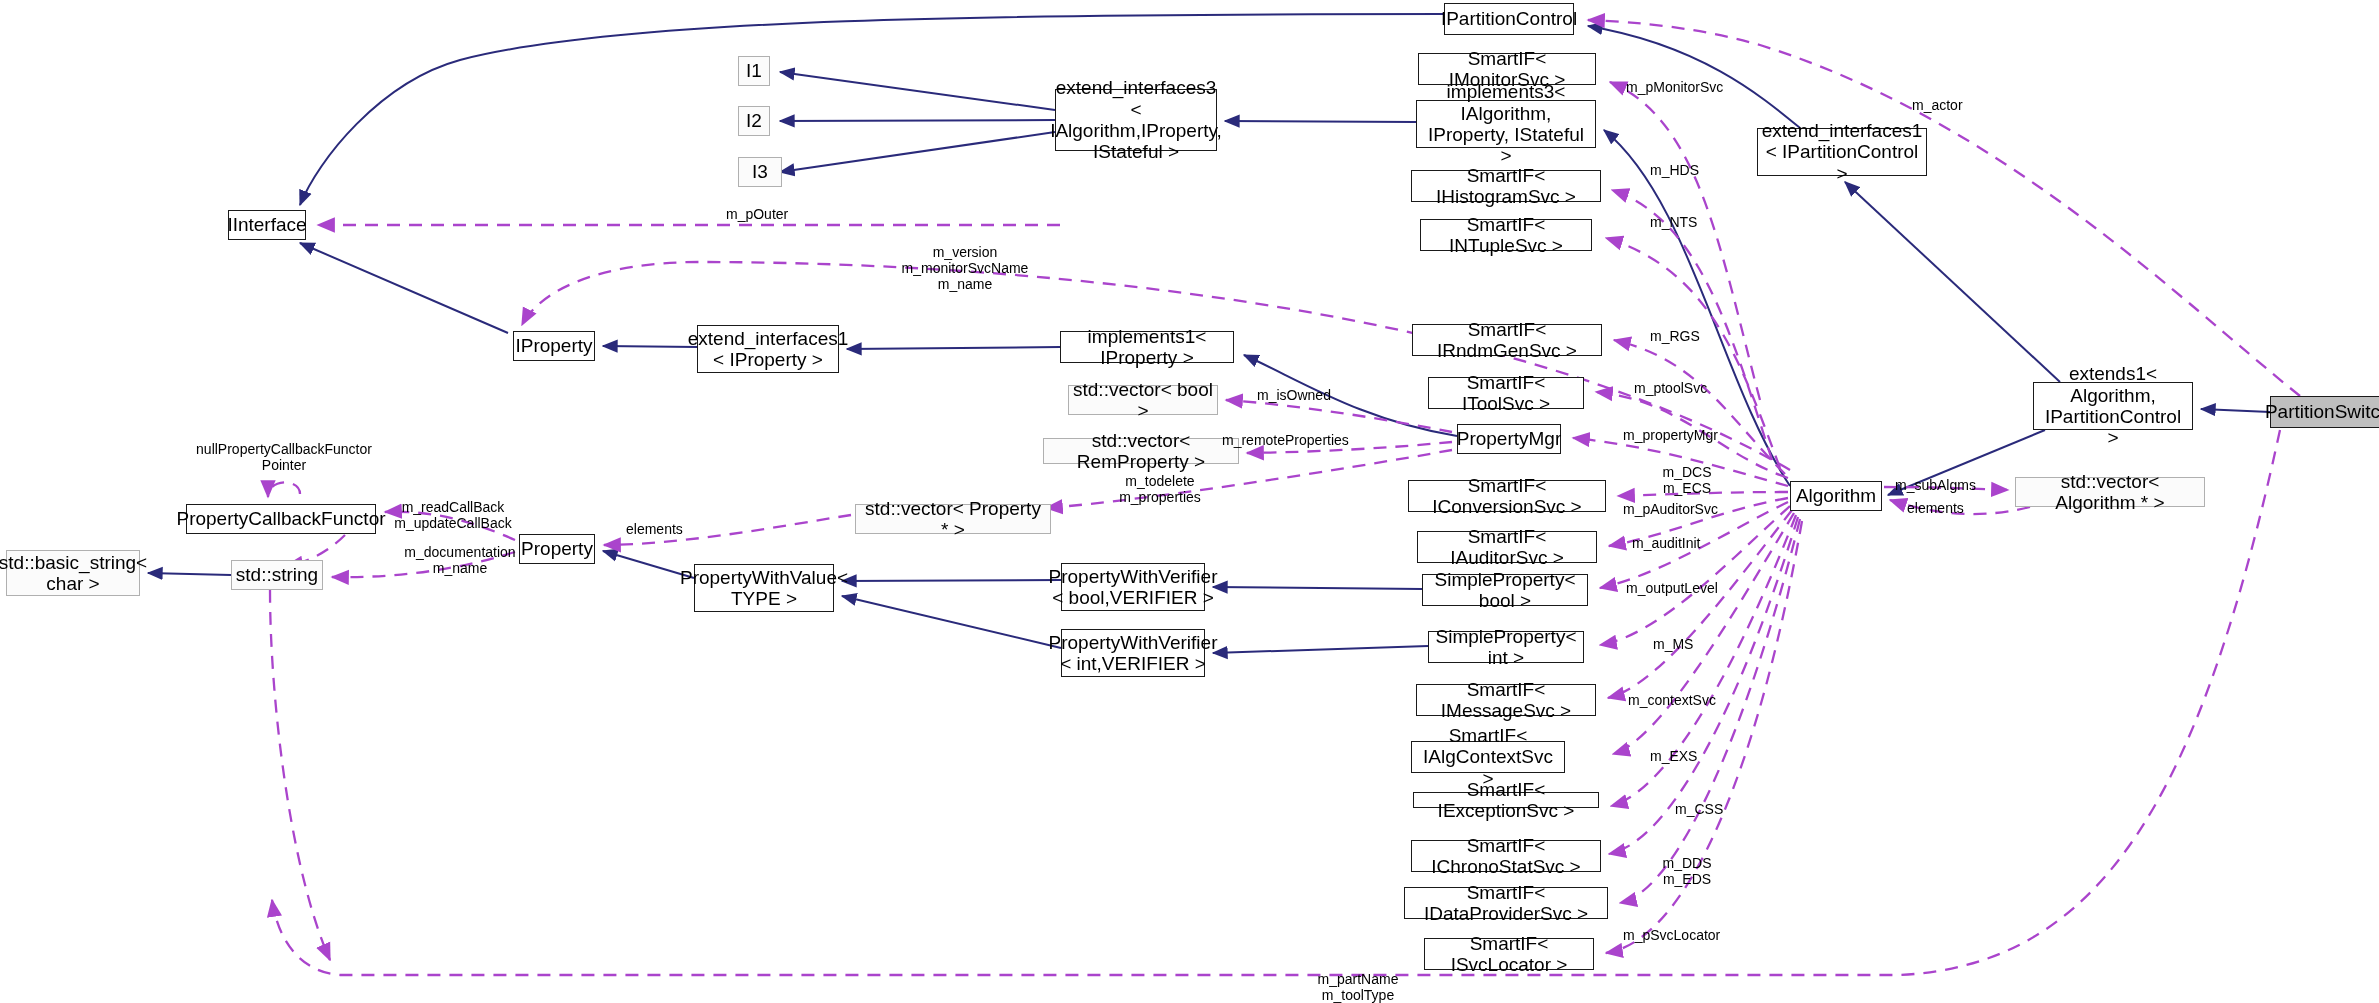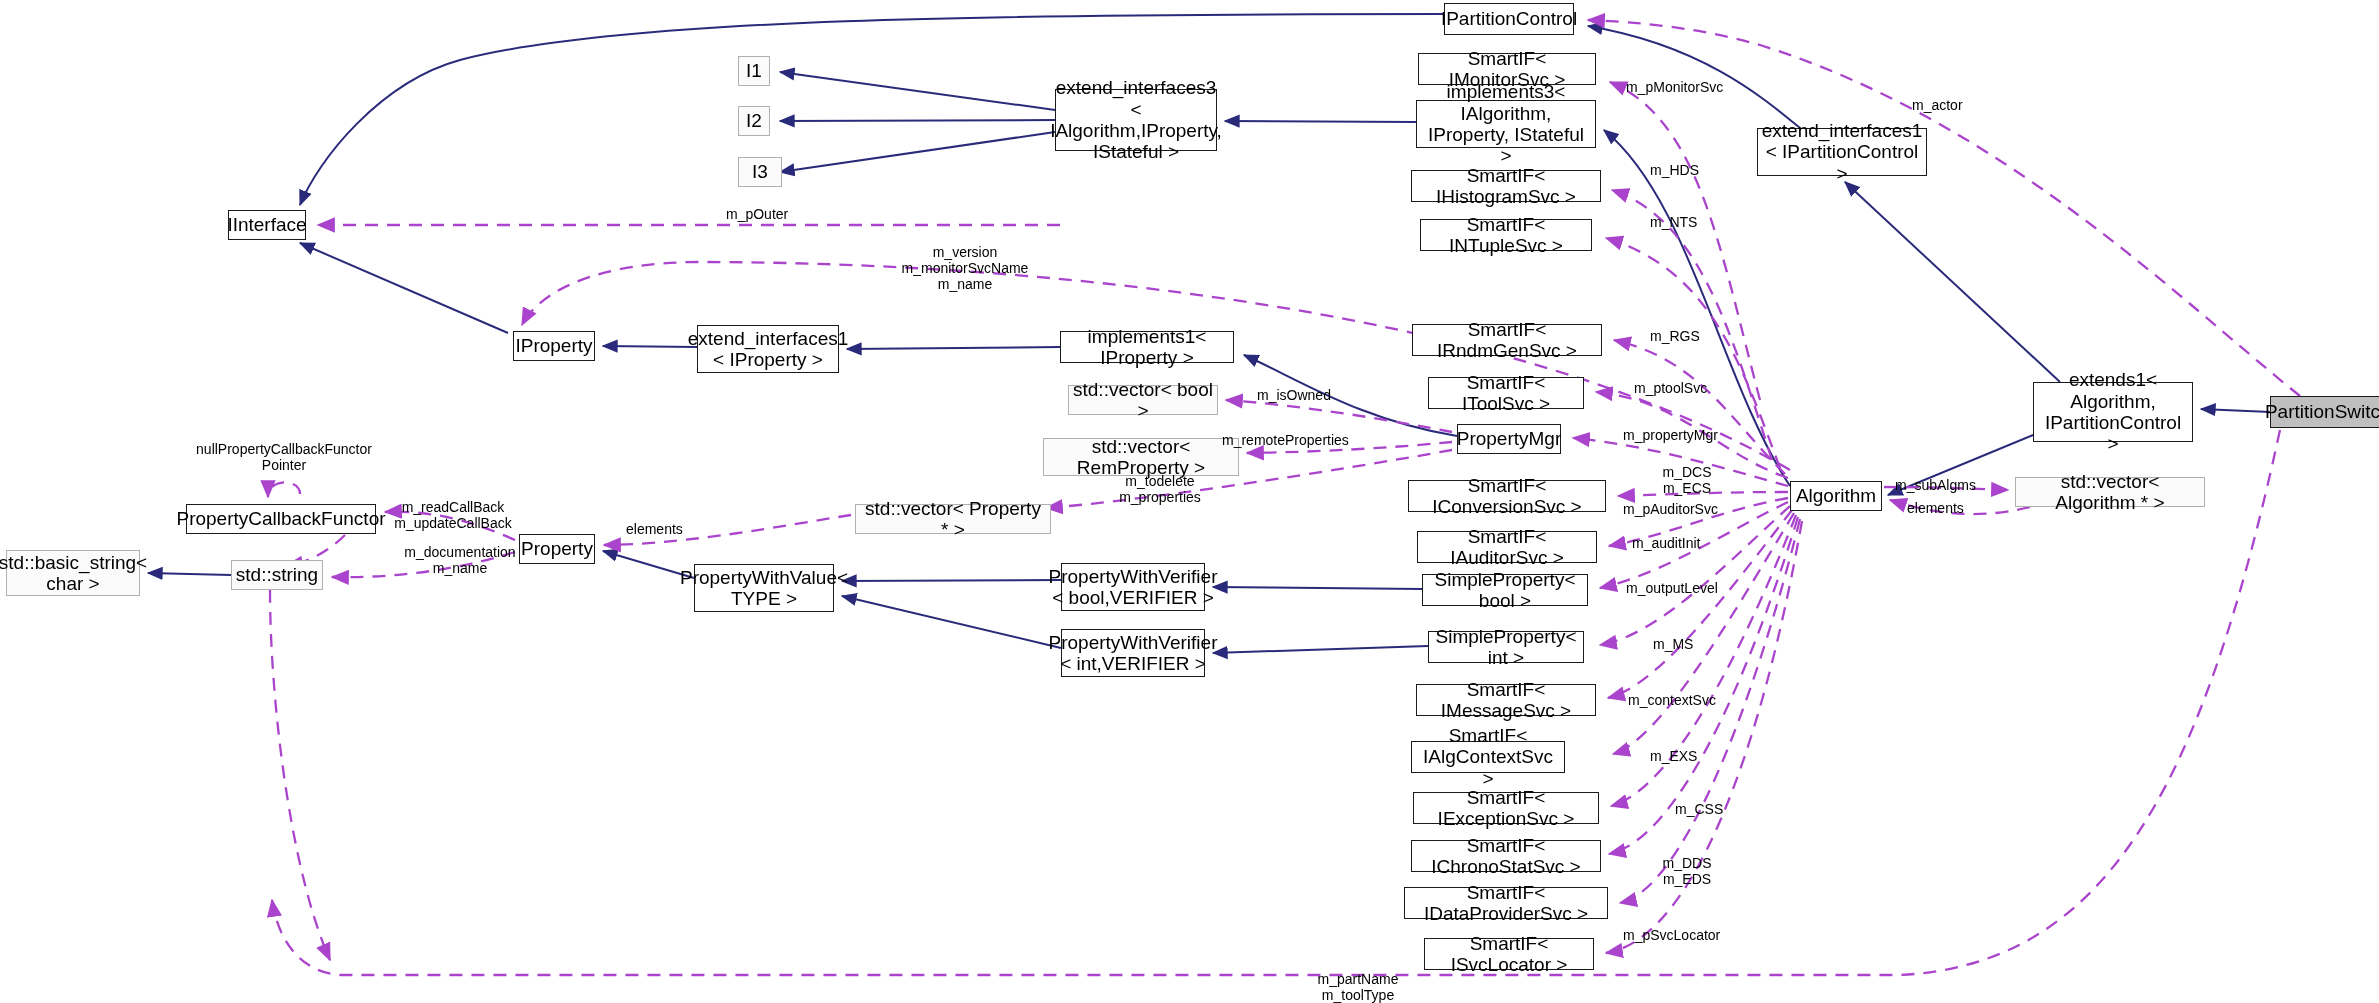--- a/index.html
+++ b/index.html
@@ -195,48 +195,48 @@
   <div class="node solid" style="left:1757px;top:128px;width:170px;height:48px;">extend_interfaces1
 &lt; IPartitionControl &gt;</div>
   <div class="node solid" style="left:1411px;top:170px;width:190px;height:32px;">SmartIF&lt; IHistogramSvc &gt;</div>
   <div class="node solid" style="left:228px;top:210px;width:78px;height:30px;">IInterface</div>
   <div class="node solid" style="left:1420px;top:219px;width:172px;height:32px;">SmartIF&lt; INTupleSvc &gt;</div>
   <div class="node solid" style="left:513px;top:331px;width:82px;height:30px;">IProperty</div>
   <div class="node solid" style="left:697px;top:325px;width:142px;height:48px;">extend_interfaces1
 &lt; IProperty &gt;</div>
   <div class="node solid" style="left:1060px;top:331px;width:174px;height:32px;">implements1&lt; IProperty &gt;</div>
   <div class="node solid" style="left:1412px;top:324px;width:190px;height:32px;">SmartIF&lt; IRndmGenSvc &gt;</div>
-  <div class="node solid" style="left:2033px;top:382px;width:160px;height:60px;">extends1&lt; Algorithm,
+  <div class="node solid" style="left:2033px;top:382px;width:160px;height:48px;">extends1&lt; Algorithm,
 IPartitionControl &gt;</div>
   <div class="node grey" style="left:1068px;top:385px;width:150px;height:30px;">std::vector&lt; bool &gt;</div>
   <div class="node solid" style="left:1428px;top:377px;width:156px;height:32px;">SmartIF&lt; IToolSvc &gt;</div>
   <div class="node current" style="left:2270px;top:396px;width:143px;height:32px;">PartitionSwitchAlg</div>
   <div class="node solid" style="left:1457px;top:424px;width:104px;height:30px;">PropertyMgr</div>
-  <div class="node grey" style="left:1043px;top:438px;width:196px;height:38px;">std::vector&lt; RemProperty &gt;</div>
+  <div class="node grey" style="left:1043px;top:438px;width:196px;height:26px;">std::vector&lt; RemProperty &gt;</div>
   <div class="node solid" style="left:1790px;top:481px;width:92px;height:30px;">Algorithm</div>
   <div class="node grey" style="left:2015px;top:477px;width:190px;height:30px;">std::vector&lt; Algorithm * &gt;</div>
   <div class="node solid" style="left:1408px;top:480px;width:198px;height:32px;">SmartIF&lt; IConversionSvc &gt;</div>
   <div class="node solid" style="left:186px;top:504px;width:190px;height:30px;">PropertyCallbackFunctor</div>
   <div class="node grey" style="left:855px;top:504px;width:196px;height:30px;">std::vector&lt; Property * &gt;</div>
   <div class="node solid" style="left:1417px;top:531px;width:180px;height:32px;">SmartIF&lt; IAuditorSvc &gt;</div>
   <div class="node solid" style="left:519px;top:534px;width:76px;height:30px;">Property</div>
   <div class="node grey" style="left:6px;top:550px;width:134px;height:46px;">std::basic_string&lt;
 char &gt;</div>
   <div class="node grey" style="left:231px;top:560px;width:92px;height:30px;">std::string</div>
   <div class="node solid" style="left:694px;top:564px;width:140px;height:48px;">PropertyWithValue&lt;
 TYPE &gt;</div>
   <div class="node solid" style="left:1061px;top:563px;width:144px;height:48px;">PropertyWithVerifier
 &lt; bool,VERIFIER &gt;</div>
   <div class="node solid" style="left:1422px;top:574px;width:166px;height:32px;">SimpleProperty&lt; bool &gt;</div>
   <div class="node solid" style="left:1061px;top:629px;width:144px;height:48px;">PropertyWithVerifier
 &lt; int,VERIFIER &gt;</div>
   <div class="node solid" style="left:1428px;top:631px;width:156px;height:32px;">SimpleProperty&lt; int &gt;</div>
   <div class="node solid" style="left:1416px;top:684px;width:180px;height:32px;">SmartIF&lt; IMessageSvc &gt;</div>
   <div class="node solid" style="left:1411px;top:741px;width:154px;height:32px;">SmartIF&lt; IAlgContextSvc &gt;</div>
-  <div class="node solid" style="left:1413px;top:792px;width:186px;height:32px;">SmartIF&lt; IExceptionSvc &gt;</div>
+  <div class="node solid" style="left:1413px;top:792px;width:186px;height:16px;">SmartIF&lt; IExceptionSvc &gt;</div>
   <div class="node solid" style="left:1411px;top:840px;width:190px;height:32px;">SmartIF&lt; IChronoStatSvc &gt;</div>
   <div class="node solid" style="left:1404px;top:887px;width:204px;height:32px;">SmartIF&lt; IDataProviderSvc &gt;</div>
   <div class="node solid" style="left:1424px;top:938px;width:170px;height:32px;">SmartIF&lt; ISvcLocator &gt;</div>
 
   <div class="edge-label" style="left:1912px;top:97px;">m_actor</div>
   <div class="edge-label" style="left:1626px;top:79px;">m_pMonitorSvc</div>
   <div class="edge-label" style="left:1650px;top:162px;">m_HDS</div>
   <div class="edge-label" style="left:726px;top:206px;">m_pOuter</div>
   <div class="edge-label" style="left:1650px;top:214px;">m_NTS</div>
   <div class="edge-label" style="left:850px;top:244px;width:230px;">m_version

